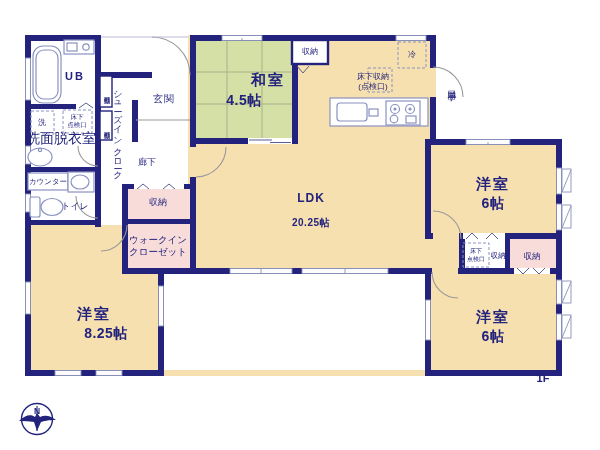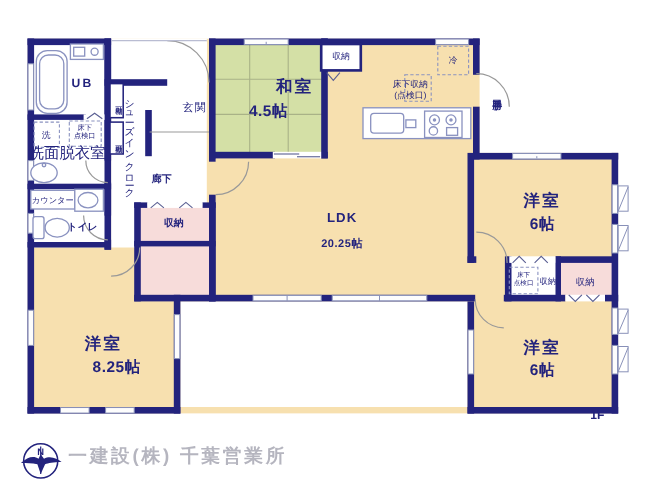--- a/index.html
+++ b/index.html
@@ -6,21 +6,21 @@
   #stage{position:relative;width:600px;height:450px;background:#fff;overflow:hidden;
          font-family:"Liberation Sans","DejaVu Sans",sans-serif;}
   #plan-svg{position:absolute;left:0;top:0;}
   .lbl{position:absolute;color:#23237d;transform:translate(-50%,-50%);
        white-space:nowrap;text-align:center;line-height:1.25;}
   .lbl .ln{display:block;}
   .vert{position:absolute;color:#23237d;writing-mode:vertical-rl;text-align:center;
         white-space:nowrap;line-height:1.1;}
   .room-name{font-size:15px;font-weight:600;letter-spacing:2px;}
   .room-size{font-size:14px;font-weight:600;letter-spacing:0.5px;}
-  .sm{font-size:9px;font-weight:bold;}
+  .sm{font-size:9px;}
   .xs{font-size:8px;}
   .xxs{font-size:6.5px;}
   .footer-co{position:absolute;left:62px;top:403px;font-size:17px;font-weight:600;
              color:#b5b5bf;letter-spacing:2.5px;}
   .floor-lbl{font-size:11px;font-weight:600;}
 </style>
 </head>
 <body>
 
 <div id="stage">
@@ -235,21 +235,21 @@
 
   <div class="lbl" style="left:48px;top:182px;font-size:7.5px;">カウンター</div>
 
   <div class="lbl sm" style="left:75px;top:207px;">トイレ</div>
 
   <div class="vert" style="left:102px;top:79px;width:9px;height:26px;font-size:6.5px;">可動棚</div>
   <div class="vert" style="left:102px;top:114px;width:9px;height:26px;font-size:6.5px;">可動棚</div>
 
   <div class="vert" style="left:112px;top:84px;height:78px;font-size:9px;letter-spacing:1px;">シューズインクローク</div>
 
-  <div class="lbl" style="left:177px;top:99px;font-size:10px;letter-spacing:1px;">玄関</div>
+  <div class="lbl" style="left:164px;top:99px;font-size:10px;letter-spacing:1px;">玄関</div>
 
   <div class="lbl sm" style="left:147px;top:163px;">廊下</div>
 
   <div class="lbl room-name" style="left:244px;top:80px;padding-left:48px;">和室</div>
   <div class="lbl room-size" style="left:244px;top:101px;">4.5帖</div>
 
   <div class="lbl xs" style="left:310px;top:52px;">収納</div>
 
   <div class="lbl xs" style="left:352px;top:82px;margin-left:21px;">
     <span class="ln">床下収納</span>
@@ -261,33 +261,36 @@
   <div class="vert sm" style="left:446px;top:64px;height:40px;">勝手口</div>
 
   <div class="lbl" style="left:311px;top:198px;font-size:12px;font-weight:600;letter-spacing:1px;">LDK</div>
   <div class="lbl room-size" style="left:311px;top:223px;font-size:10px;">20.25帖</div>
 
   <div class="lbl room-name" style="left:493px;top:184px;">洋室</div>
   <div class="lbl room-size" style="left:493px;top:204px;">6帖</div>
 
   <div class="lbl sm" style="left:158px;top:203px;">収納</div>
 
+  <div class="lbl" style="left:158px;top:246px;font-size:9.5px;">
+    <span class="ln">ウォークイン</span>
+    <span class="ln">クローゼット</span>
+  </div>
 
   <div class="lbl" style="left:476px;top:255px;font-size:6px;">
     <span class="ln">床下</span>
     <span class="ln">点検口</span>
   </div>
   <div class="lbl" style="left:498px;top:256px;font-size:7.5px;">収納</div>
   <div class="lbl" style="left:532px;top:256px;font-size:8.5px;">収納</div>
 
   <div class="lbl room-name" style="left:493px;top:317px;">洋室</div>
   <div class="lbl room-size" style="left:493px;top:337px;">6帖</div>
 
   <div class="lbl room-name" style="left:94px;top:314px;">洋室</div>
   <div class="lbl room-size" style="left:106px;top:334px;">8.25帖</div>
 
   <div class="lbl floor-lbl" style="left:543px;top:379px;">1F</div>
 
   <div class="lbl" style="left:37px;top:411px;font-size:8.5px;font-weight:700;">N</div>
 
-  <div class="footer-co">一建設(株) 千葉営業所</div>
 
 </div>
 
 </body></html>

